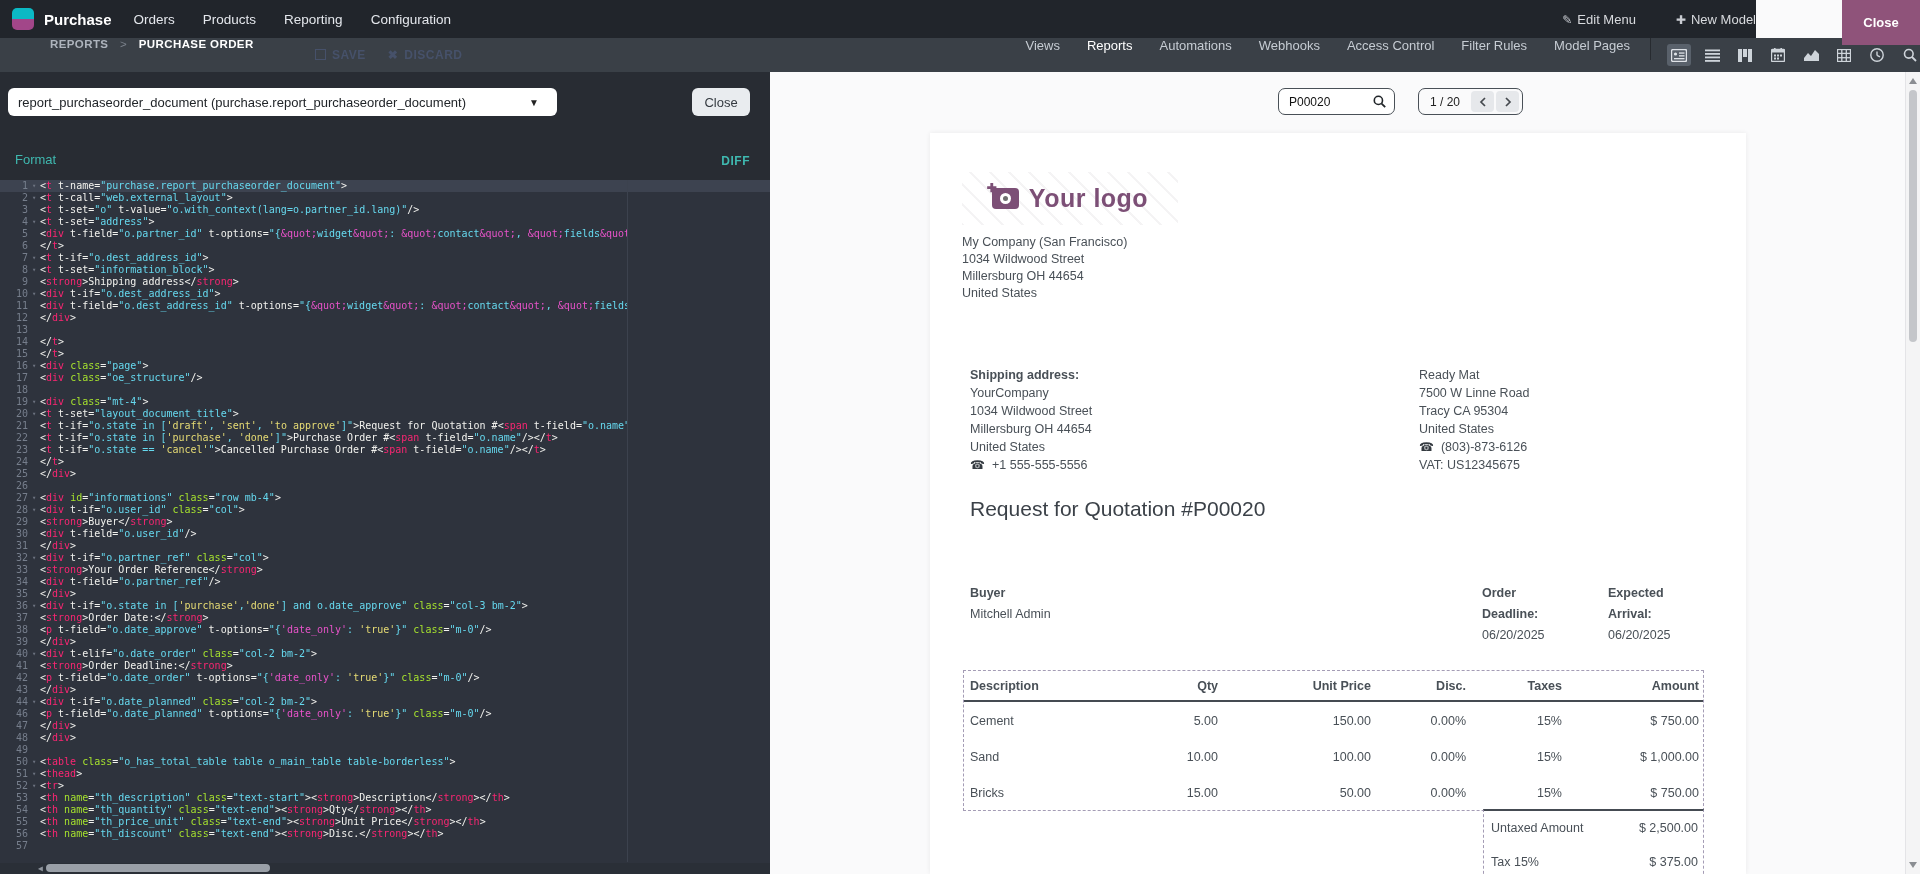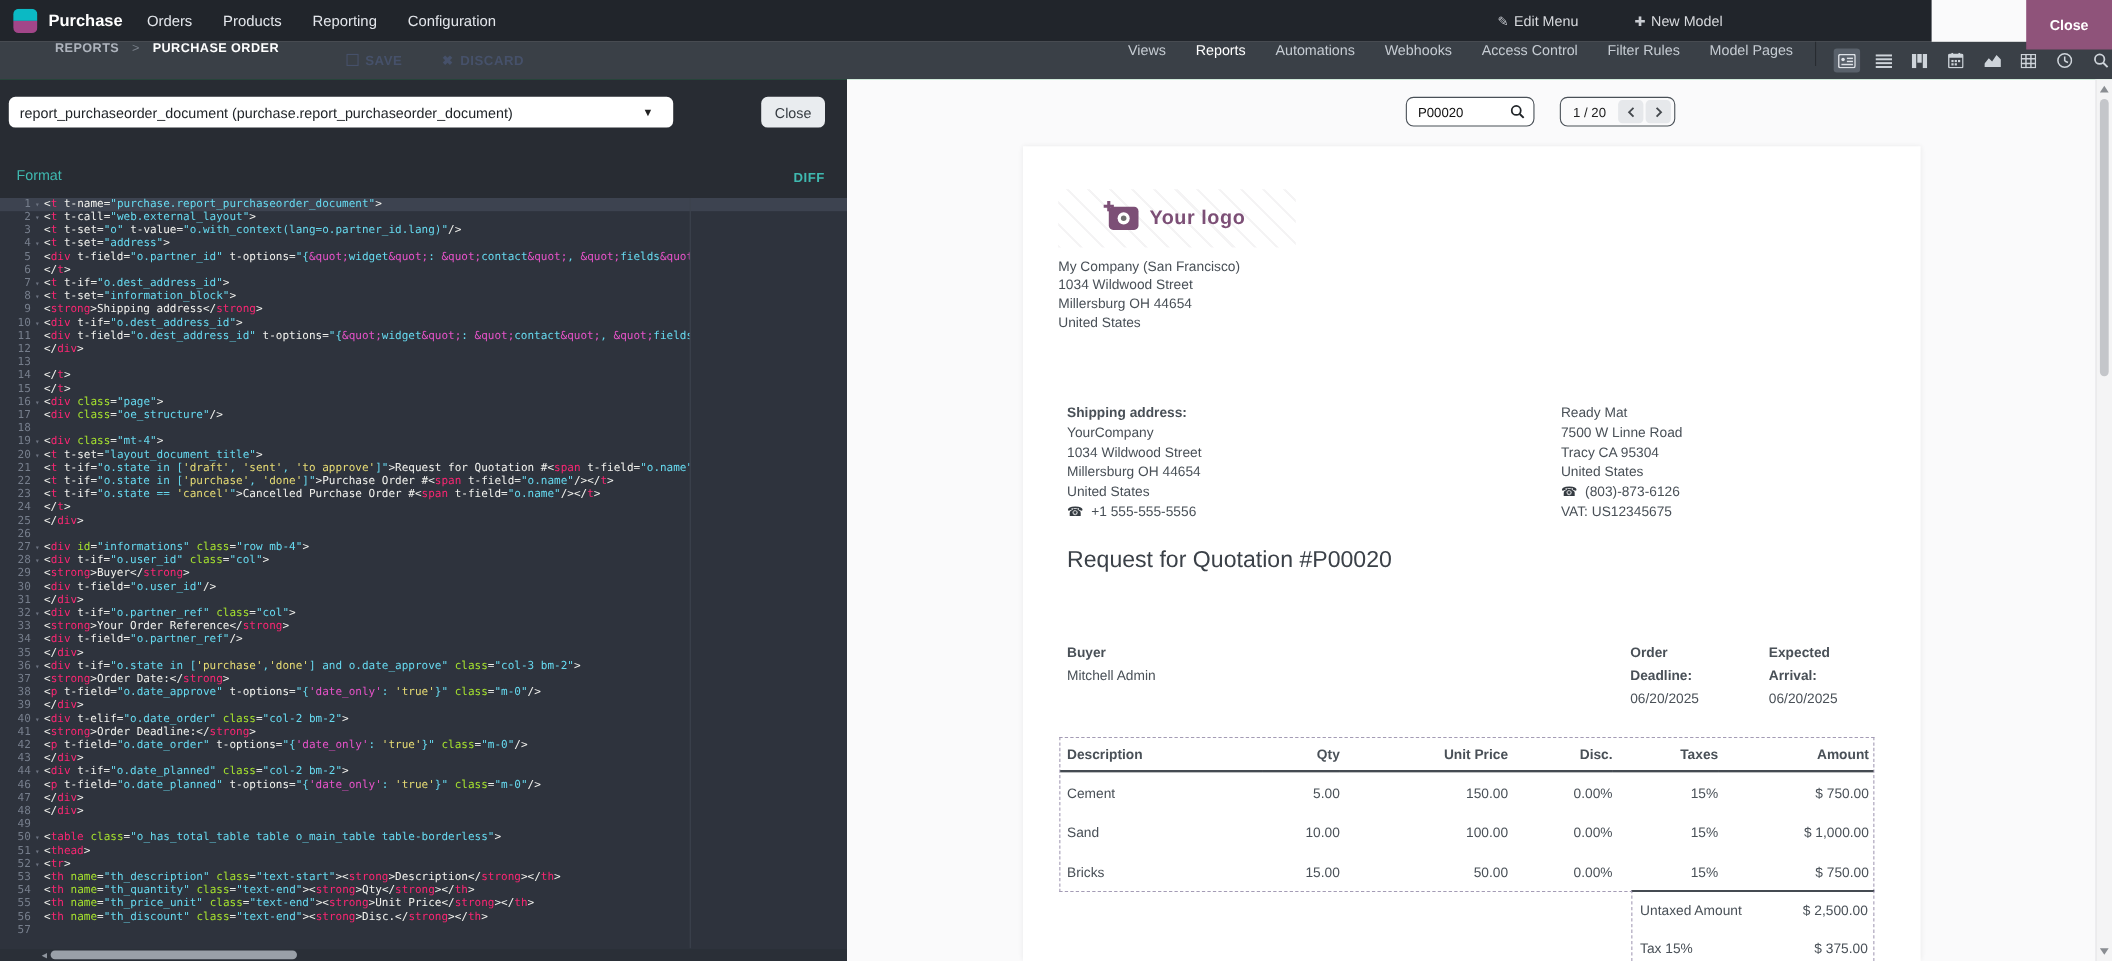--- a/index.html
+++ b/index.html
@@ -6,43 +6,43 @@
   #app{position:relative;width:1920px;height:874px;overflow:hidden;background:#fafafb;}
 
   
   .topbar{position:absolute;left:0;top:0;width:1756px;height:38px;background:#21252b;display:flex;align-items:center;color:#e9ecef;}
   .applogo{width:22px;height:22px;margin-left:12px;border-radius:5px;overflow:hidden;display:inline-block;flex:none;}
   .applogo .t{display:block;height:11px;background:#0bb9c4;}
   .applogo .b{display:block;height:11px;background:#a24689;}
   .appname{font-size:15px;font-weight:bold;color:#fff;margin-left:10px;margin-right:22px;}
   #top-menus{display:flex;gap:28px;font-size:13.5px;color:#e4e7ec;}
   #top-menus span{cursor:default;}
-  .top-right{margin-left:auto;display:flex;gap:51px;align-items:flex-start;font-size:13px;color:#d8dade;margin-right:190px;}
+  .top-right{margin-left:auto;display:flex;gap:40px;align-items:flex-start;font-size:13px;color:#d8dade;}
   .tb-ic{font-size:12px;margin-right:5px;color:#c9ccd2;}
   .studio-close{position:absolute;right:0;top:0;width:78px;height:45px;background:#8f537a;color:#fff;font-weight:bold;font-size:13px;border:none;font-family:inherit;z-index:5;}
 
   
   .secondbar{position:absolute;left:0;top:38px;width:1920px;height:34px;background:#3a4047;display:flex;border-bottom:1px solid #22c55e;padding-left:17px;}
   .crumb{margin-left:33px;font-size:11.5px;font-weight:bold;letter-spacing:.4px;}
   .crumb .c1{color:#aeb4bd;}
   .crumb .sep{color:#7b828c;margin:0 8px;font-weight:normal;}
   .crumb .c2{color:#ffffff;}
-  .ghostbtns{position:absolute;left:315px;top:0;height:34px;display:flex;align-items:center;gap:36px;font-size:12px;font-weight:bold;color:#46516a;letter-spacing:.5px;}
+  .ghostbtns{position:absolute;left:315px;top:0;height:34px;display:flex;align-items:center;gap:22px;font-size:12px;font-weight:bold;color:#46516a;letter-spacing:.5px;}
   .ghostbtns .gi{display:inline-block;width:9px;height:9px;border:1px solid #46516a;margin-right:6px;position:relative;top:1px;}
   .tabs{margin-left:auto;display:flex;gap:27px;font-size:13px;color:#c6ccd3;}
   .tabs .tab.active{color:#ffffff;}
   .bar-divider{width:1px;height:22px;background:#272b30;margin:0 16px 0 20px;}
   .viewicons{display:flex;align-items:center;gap:9px;margin-right:15px;}
   .vic{width:24px;height:22px;display:flex;align-items:center;justify-content:center;border-radius:3px;}
   .vic.active{background:#59616b;}
   .vic svg{display:block;}
 
   
   .left-panel{position:absolute;left:0;top:72px;width:770px;height:802px;background:#282c33;}
-  .report-select{position:absolute;left:8px;top:16px;width:604px;height:28px;background:#fff;border-radius:6px;display:flex;align-items:center;font-size:13px;color:#212529;padding:0 10px;box-sizing:border-box;}
+  .report-select{position:absolute;left:8px;top:16px;width:549px;height:28px;background:#fff;border-radius:6px;display:flex;align-items:center;font-size:13px;color:#212529;padding:0 10px;box-sizing:border-box;}
   .report-select .val{flex:1;white-space:nowrap;overflow:hidden;}
   .report-select .caret{color:#222;font-size:10px;margin-right:8px;}
   .editor-close{position:absolute;left:692px;top:16px;width:58px;height:28px;background:#e9ecef;color:#343a40;border:none;border-radius:6px;font-size:13px;font-family:inherit;}
   .format-row{position:absolute;left:0;top:72px;width:770px;height:36px;}
   .format-link{position:absolute;left:15px;top:8px;font-size:13px;color:#3fb9b0;}
   .diff-link{position:absolute;right:20px;top:10px;font-size:12px;font-weight:bold;letter-spacing:.5px;color:#3fb9b0;}
   .editor{position:absolute;left:0;top:108px;width:770px;height:694px;background:#2e333d;overflow:hidden;font-family:"DejaVu Sans Mono",monospace;font-size:10px;line-height:12px;}
   .printmargin{position:absolute;left:627px;top:0;width:1px;height:682px;background:#3c424e;}
   .code-row{position:relative;height:12px;white-space:nowrap;display:flex;}
   .code-row.hl{background:#3d4350;}
@@ -64,21 +64,21 @@
   .pbtn{width:23px;height:21px;background:#e6e8eb;border:none;border-radius:4px;margin-right:2px;display:flex;align-items:center;justify-content:center;padding:0;}
   .pbtn:last-child{margin-right:3px;}
 
   .vscroll{position:absolute;right:0;top:0;width:14px;height:802px;background:#f4f4f5;border-left:1px solid #e4e4e7;}
   .vs-up{position:absolute;left:3px;top:6px;width:0;height:0;border-left:4px solid transparent;border-right:4px solid transparent;border-bottom:6px solid #8a8d92;}
   .vs-thumb{position:absolute;left:2.5px;top:18px;width:8px;height:252px;background:#c4c6ca;border-radius:4px;}
   .vs-dn{position:absolute;left:3px;bottom:6px;width:0;height:0;border-left:4px solid transparent;border-right:4px solid transparent;border-top:6px solid #8a8d92;}
 
   .page{position:absolute;left:160px;top:61px;width:816px;height:741px;background:#fff;box-shadow:0 0 5px rgba(0,0,0,.07);}
   .logo-box{position:absolute;left:32px;top:39px;width:216px;height:53px;display:flex;align-items:center;justify-content:center;gap:10px;background:repeating-linear-gradient(45deg,rgba(120,110,120,.08) 0 2px,transparent 2px 14px);}
-  .logo-text{color:#7c4f76;font-weight:bold;font-size:18px;letter-spacing:.5px;}
+  .logo-text{color:#7c4f76;font-weight:bold;font-size:25px;letter-spacing:.5px;}
   .cam{position:relative;width:27px;height:21px;background:#7c4f76;border-radius:4px;flex:none;}
   .cam .lens{position:absolute;left:8px;top:5px;width:11px;height:11px;background:#fff;border-radius:50%;}
   .cam .lens i{position:absolute;left:3px;top:3px;width:5px;height:5px;background:#6f6f6f;border-radius:50%;display:block;}
   .cam .plus{position:absolute;left:-5px;top:-7px;color:#7c4f76;font-size:12px;font-weight:bold;}
   .company{position:absolute;left:32px;top:101px;font-size:12.5px;color:#495057;line-height:17px;}
   .doc-line{white-space:nowrap;}
   .addr-l{position:absolute;left:40px;top:233px;font-size:12.5px;color:#495057;line-height:18px;}
   .addr-r{position:absolute;left:489px;top:233px;font-size:12.5px;color:#495057;line-height:18px;}
   .ph{font-size:12px;margin-right:7px;color:#343a40;}
   .pg-title{position:absolute;left:40px;top:364px;font-size:21px;font-weight:500;color:#3b4148;}

